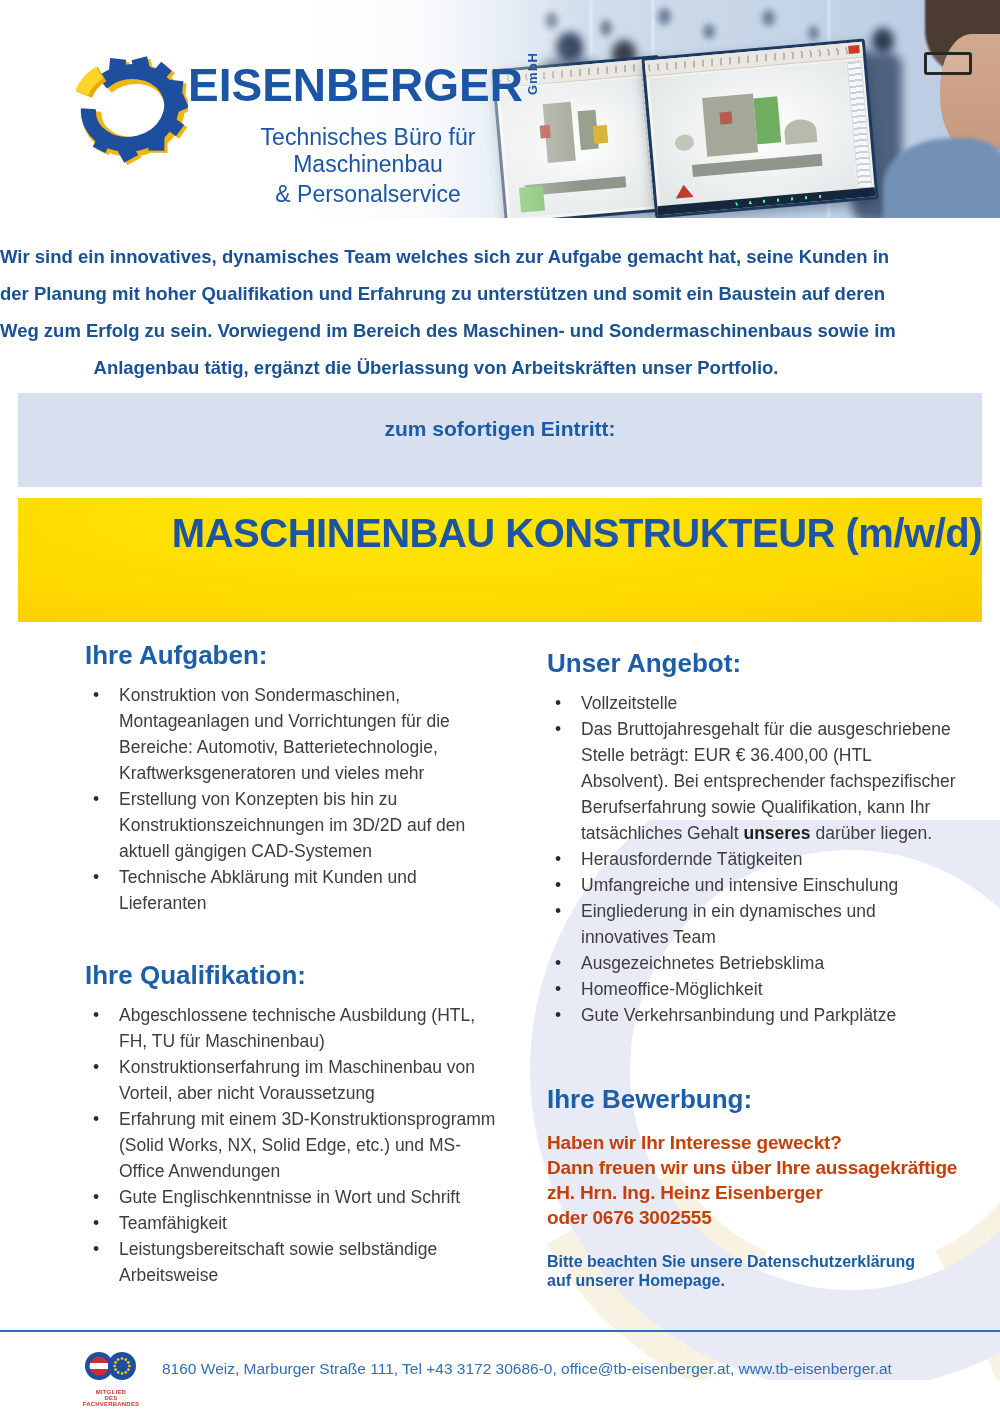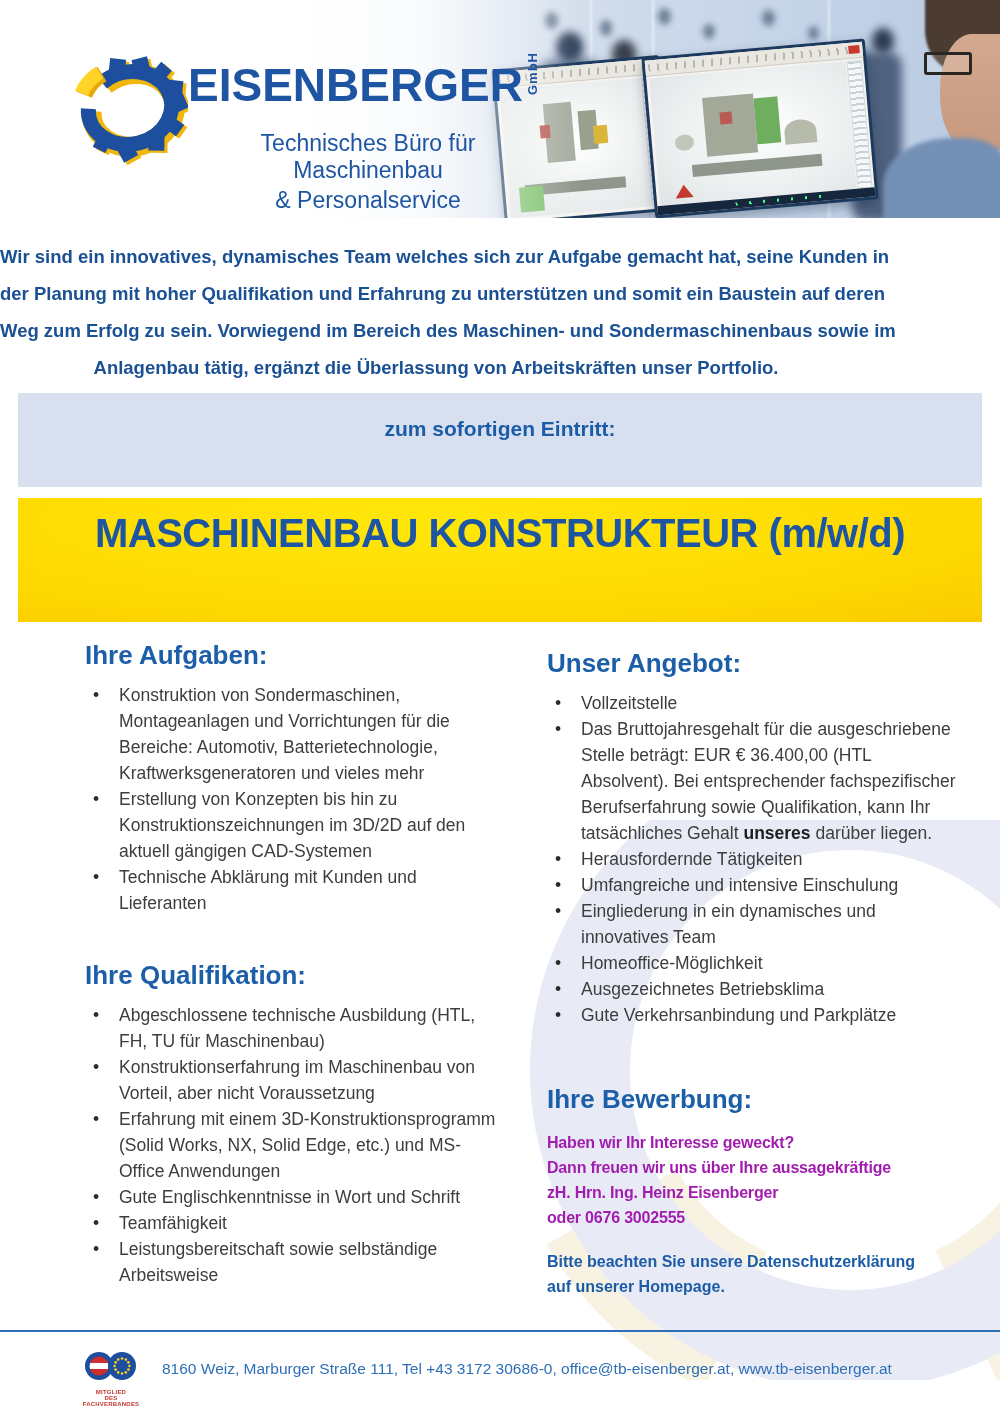--- a/index.html
+++ b/index.html
@@ -37,51 +37,51 @@
   .person{z-index:4;position:absolute;}
 
   
   .logo-wrap{position:absolute;left:60px;top:42px;z-index:6;width:500px;height:140px;}
   .gear{position:absolute;left:8px;top:8px;}
   .logo-text{position:absolute;left:128px;top:10px;width:360px;text-align:center;color:#1d55a3;}
   .company-row{position:relative;white-space:nowrap;text-align:left;}
   .company{font-size:46px;font-weight:bold;letter-spacing:0px;color:#1d55a3;}
   .gmbh{display:inline-block;writing-mode:vertical-rl;transform:rotate(180deg);
      font-size:13px;font-weight:bold;letter-spacing:1px;color:#1d55a3;vertical-align:6px;margin-left:2px;}
-  .logo-sub1{font-size:23px;margin-top:18px;}
+  .logo-sub1{font-size:23px;margin-top:12px;}
   .logo-sub2{font-size:23px;margin-top:3px;}
 
   
   .intro{position:absolute;top:238px;left:0;width:872px;text-align:center;color:#1a5094;
      font-weight:bold;font-size:18.5px;line-height:37px;}
   .intro div{white-space:nowrap;}
 
   
   .banner-blue{position:absolute;left:18px;top:393px;width:964px;height:94px;background:#d8e0f0;
      box-sizing:border-box;padding-top:15px;text-align:center;color:#1a5ca8;font-weight:bold;
      font-size:21px;line-height:41px;}
-  .banner-yellow{position:absolute;left:18px;top:498px;width:964px;height:124px;text-align:center;
+  .banner-yellow{position:absolute;left:18px;top:498px;width:964px;height:124px;text-align:right;
      background:radial-gradient(ellipse 130% 170% at 42% 18%,#ffe70a 0%,#fed800 45%,#f7c200 78%,#eeb200 100%);}
   .job-title{margin-top:13px;font-size:40px;font-weight:bold;color:#1d55a3;letter-spacing:-0.5px;white-space:nowrap;}
   .job-sub{margin-top:3px;font-size:30px;font-weight:bold;color:#1d55a3;}
 
   
   .col{position:absolute;z-index:1;}
   .col-left{left:85px;top:640px;width:420px;}
   .col-right{left:547px;top:648px;width:435px;}
   h2.sec{margin:0 0 12px 0;font-size:26px;line-height:30px;font-weight:bold;color:#1c5fa8;}
   .sec2{margin-top:44px !important;}
   .bew-head{margin-top:56px !important;margin-bottom:16px !important;}
   ul.bullets{list-style:none;margin:0;padding:0;font-size:17.5px;line-height:26px;color:#3d3d3d;width:412px;}
   ul.bullets li{position:relative;padding-left:34px;}
   ul.bullets li::before{content:"\2022";position:absolute;left:8px;top:0;color:#2b2b2b;}
   .bold-word{font-weight:bold;color:#1f1f1f;}
-  .bew-lines div{font-size:16px;font-weight:bold;color:#a21caf;line-height:25px;white-space:nowrap;letter-spacing:-0.2px;}
+  .bew-lines div{font-size:19px;font-weight:bold;color:#c2410c;line-height:25px;white-space:nowrap;letter-spacing:-0.2px;}
   .bew-note{margin-top:22px;}
-  .bew-note div{font-size:16px;font-weight:bold;color:#1a5ca8;line-height:19px;white-space:nowrap;margin-top:6px;}
+  .bew-note div{font-size:16px;font-weight:bold;color:#1a5ca8;line-height:19px;white-space:nowrap;}
 
   
   .watermark{position:absolute;left:360px;top:820px;z-index:0;pointer-events:none;}
 
   
   .footer-rule{position:absolute;left:0;top:1330px;width:1000px;height:2px;background:#2e6fb8;}
   .badges{position:absolute;left:76px;top:1350px;width:70px;text-align:center;}
   .member{margin-top:1px;font-size:6px;line-height:6px;color:#c0392b;font-weight:bold;letter-spacing:.2px;}
   .footer-text{position:absolute;left:162px;top:1356px;color:#2e6fb8;font-size:15.5px;line-height:25px;white-space:nowrap;}
 </style>
@@ -238,22 +238,22 @@
   </div>
 
   <div class="col col-right">
     <h2 class="sec">Unser Angebot:</h2>
     <ul class="bullets">
       <li>Vollzeitstelle</li>
       <li><span>Das Bruttojahresgehalt für die ausgeschriebene Stelle beträgt:  EUR € 36.400,00 (HTL Absolvent). Bei entsprechender fachspezifischer Berufserfahrung sowie Qualifikation, kann Ihr tatsächliches Gehalt </span><span class="bold-word">unseres</span><span> darüber liegen.</span></li>
       <li>Herausfordernde Tätigkeiten</li>
       <li>Umfangreiche und intensive Einschulung</li>
       <li>Eingliederung in ein dynamisches und innovatives Team</li>
+      <li>Ausgezeichnetes Betriebsklima</li>
       <li>Homeoffice-Möglichkeit</li>
-      <li>Ausgezeichnetes Betriebsklima</li>
       <li>Gute Verkehrsanbindung und Parkplätze</li>
     </ul>
 
     <h2 class="sec bew-head">Ihre Bewerbung:</h2>
     <div class="bew-lines">
       <div>Haben wir Ihr Interesse geweckt?</div>
       <div>Dann freuen wir uns über Ihre aussagekräftige</div>
       <div>zH. Hrn. Ing. Heinz Eisenberger</div>
       <div>oder 0676 3002555</div>
     </div>

